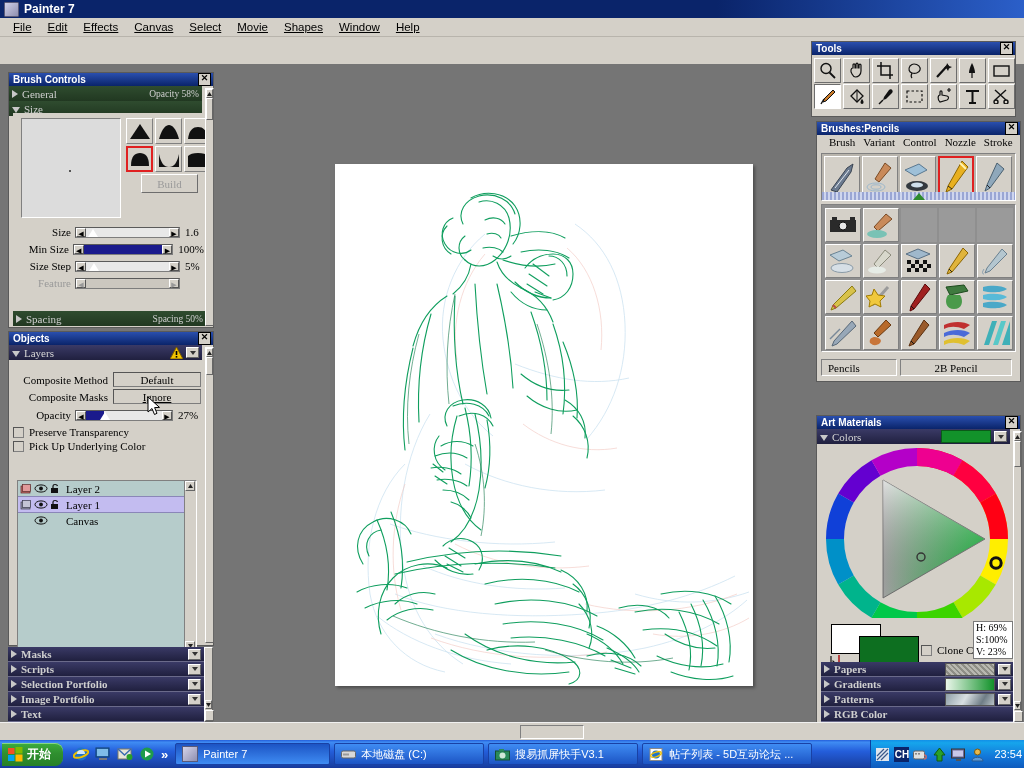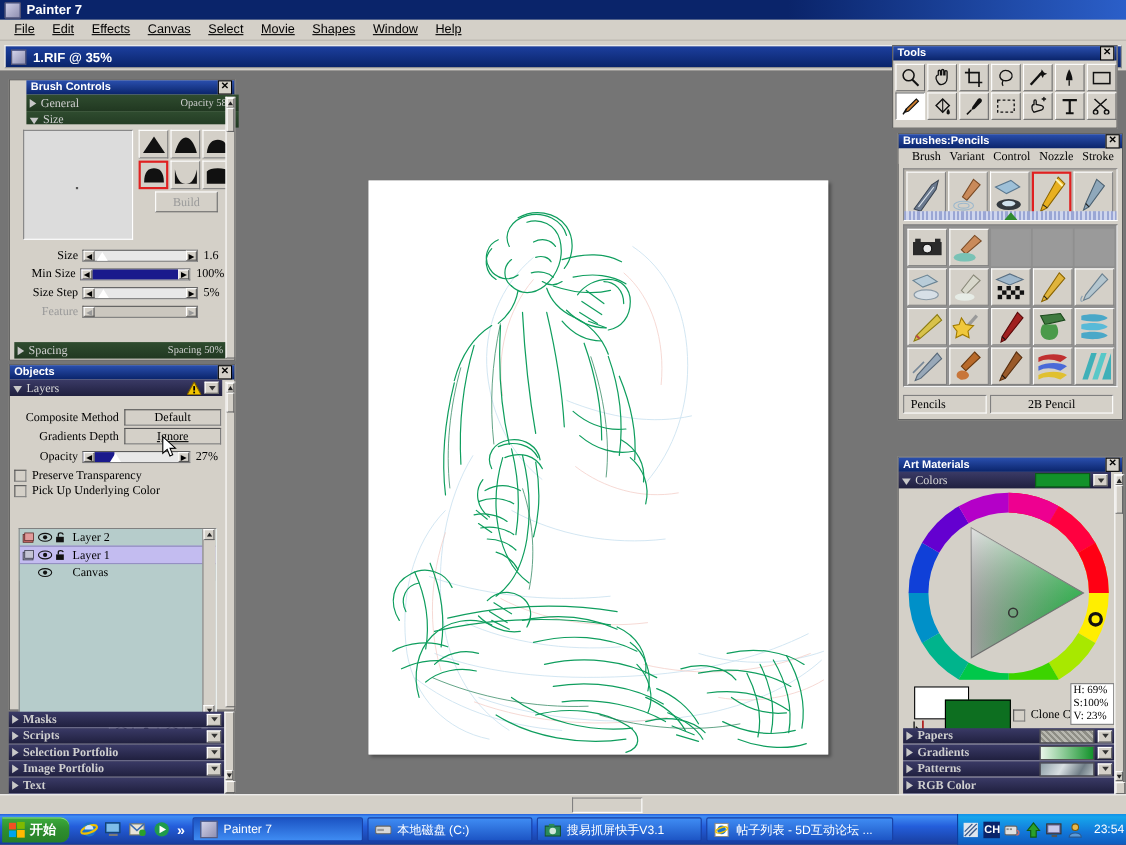--- a/index.html
+++ b/index.html
@@ -201,24 +201,20 @@
     <div class="menu-item"><u>Edit</u></div>
     <div class="menu-item"><u>Effects</u></div>
     <div class="menu-item"><u>Canvas</u></div>
     <div class="menu-item"><u>Select</u></div>
     <div class="menu-item"><u>Movie</u></div>
     <div class="menu-item"><u>Shapes</u></div>
     <div class="menu-item"><u>Window</u></div>
     <div class="menu-item"><u>Help</u></div>
   </div>
 
-  <div class="abs" id="doc-bar">
-    <div class="ico"></div>
-    <span>1.RIF @ 35%</span>
-  </div>
 
   <div class="abs" id="workspace"></div>
 
   <div class="abs" id="canvas-doc">
     <svg width="418" height="522" viewBox="0 0 418 522">
       <rect width="418" height="522" fill="#ffffff"></rect>
 
       <g stroke="#bcd9ec" stroke-width="0.8" fill="none" opacity="0.75">
         <path d="M70 300 C40 330 28 380 35 430 C42 470 70 500 110 508"></path>
         <path d="M95 250 C70 290 60 350 68 400 C74 445 96 480 128 500"></path>
@@ -361,21 +357,21 @@
         <path d="M84 170 C74 206 70 244 74 280"></path>
         <path d="M202 160 C214 196 220 234 216 270"></path>
         <path d="M140 280 C150 310 152 342 146 372"></path>
         <path d="M58 452 C100 470 150 480 200 478"></path>
         <path d="M210 486 C250 498 296 502 338 494"></path>
         <path d="M120 130 C112 166 110 204 114 240"></path>
       </g>
     </svg>
   </div>
 
-  <div class="abs palette" style="left:8px;top:72px;width:206px;height:256px;padding-left:15px;">
+  <div class="abs palette" style="left:8px;top:72px;width:206px;height:256px;">
     <div class="pal-title">
       <span>Brush Controls</span>
       <span class="pal-close">✕</span>
     </div>
 
     <div class="sect-bar sect-green" style="width:193px;">
       <span class="tri tri-right"></span>
       <span>General</span>
       <span class="sect-right">Opacity 58%</span>
     </div>
@@ -501,21 +497,21 @@
       </span>
     </div>
 
     <div class="abs" style="left:4px;top:38px;width:193px;height:272px;background:#d4d0c8;">
 
       <div class="fieldrow" style="margin-top:2px;">
         <span class="fieldlabel" style="width:95px;">Composite Method</span>
         <span class="fieldbox" style="width:88px;">Default</span>
       </div>
       <div class="fieldrow">
-        <span class="fieldlabel" style="width:95px;">Gradients Depth</span>
+        <span class="fieldlabel" style="width:95px;">Composite Masks</span>
         <span class="fieldbox" style="width:88px;text-decoration:underline;">Ignore</span>
       </div>
 
       <div class="slider-row" style="margin-top:4px;">
         <span class="slider-label" style="width:58px;">Opacity</span>
         <div class="slider-track" style="width:98px;margin-left:4px;">
           <div class="slider-fill" style="width:28px;"></div>
           <div class="slider-arrow" style="left:0;">◀</div>
           <div class="slider-knob" style="left:24px;"></div>
           <div class="slider-arrow" style="right:0;">▶</div>

